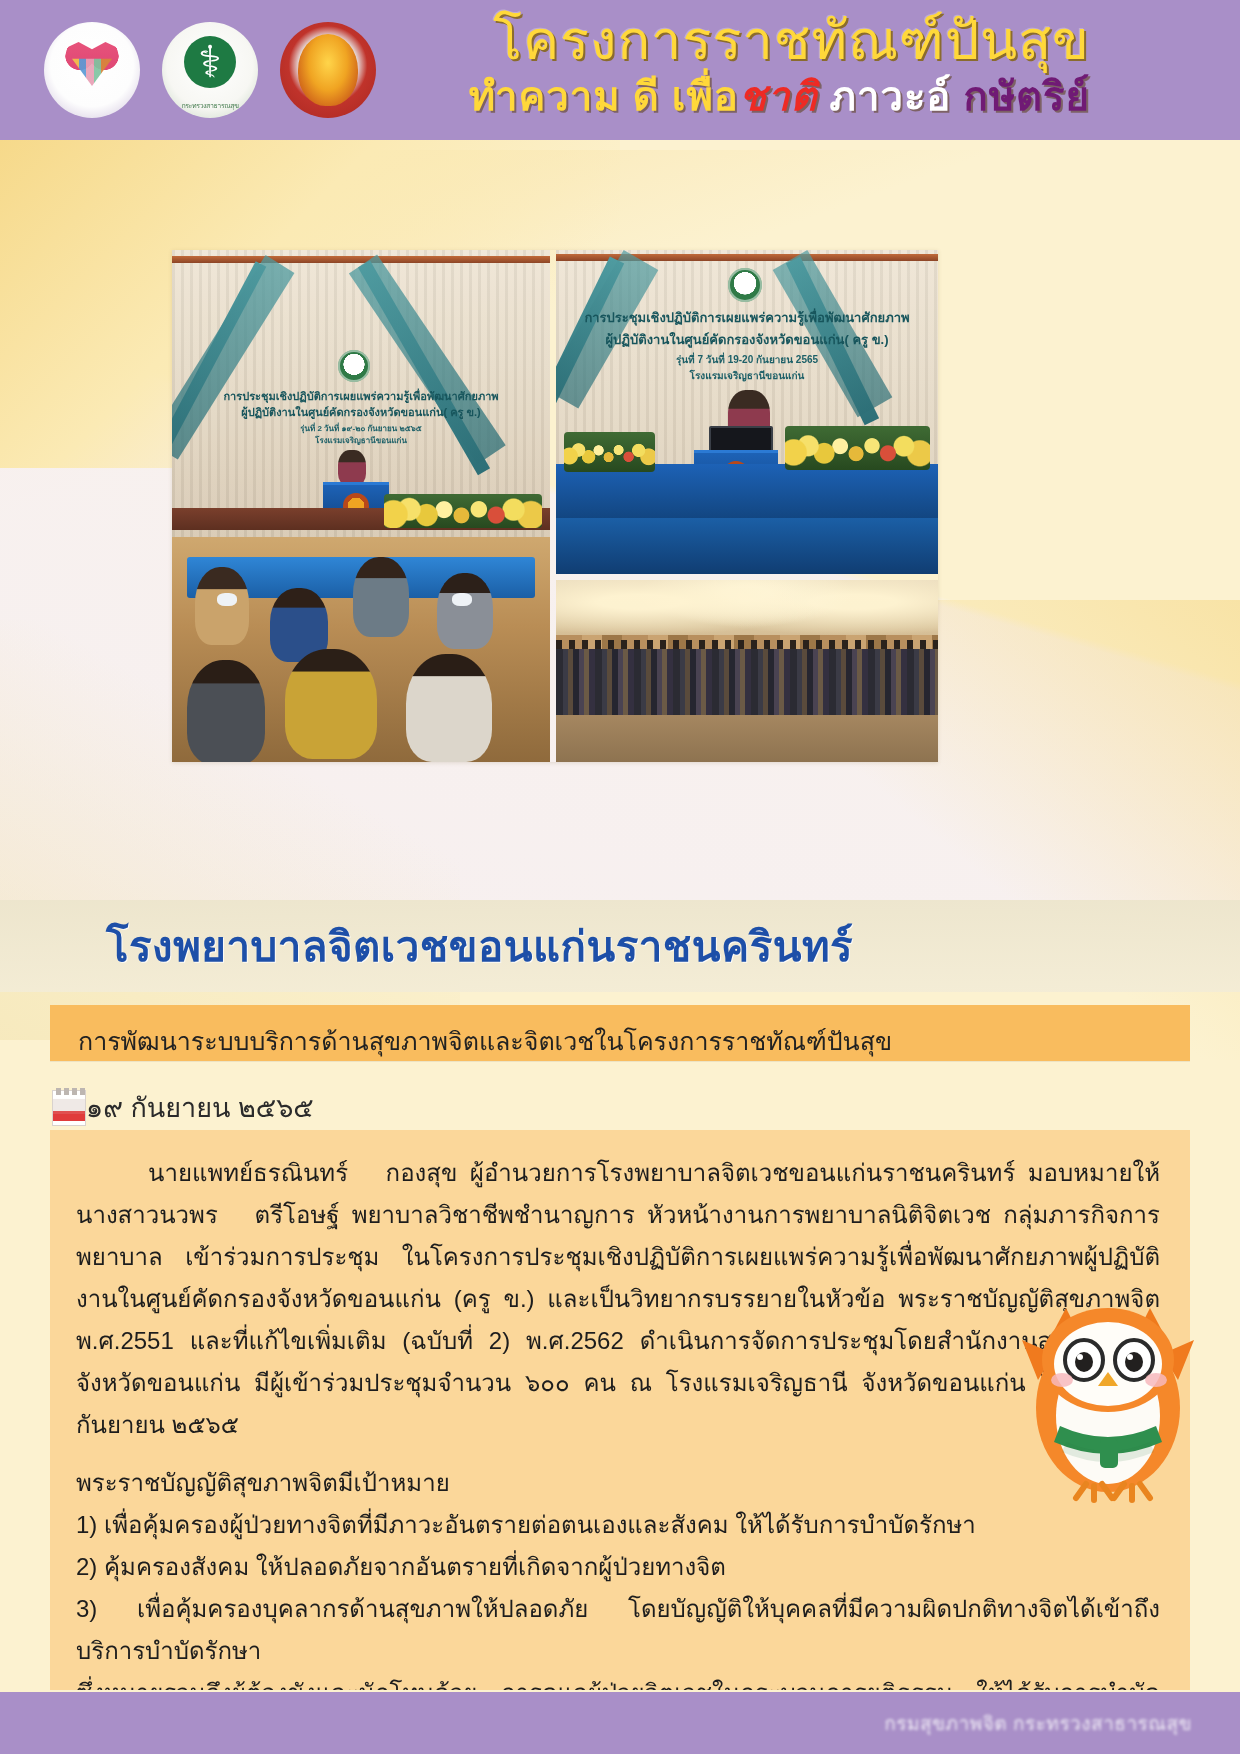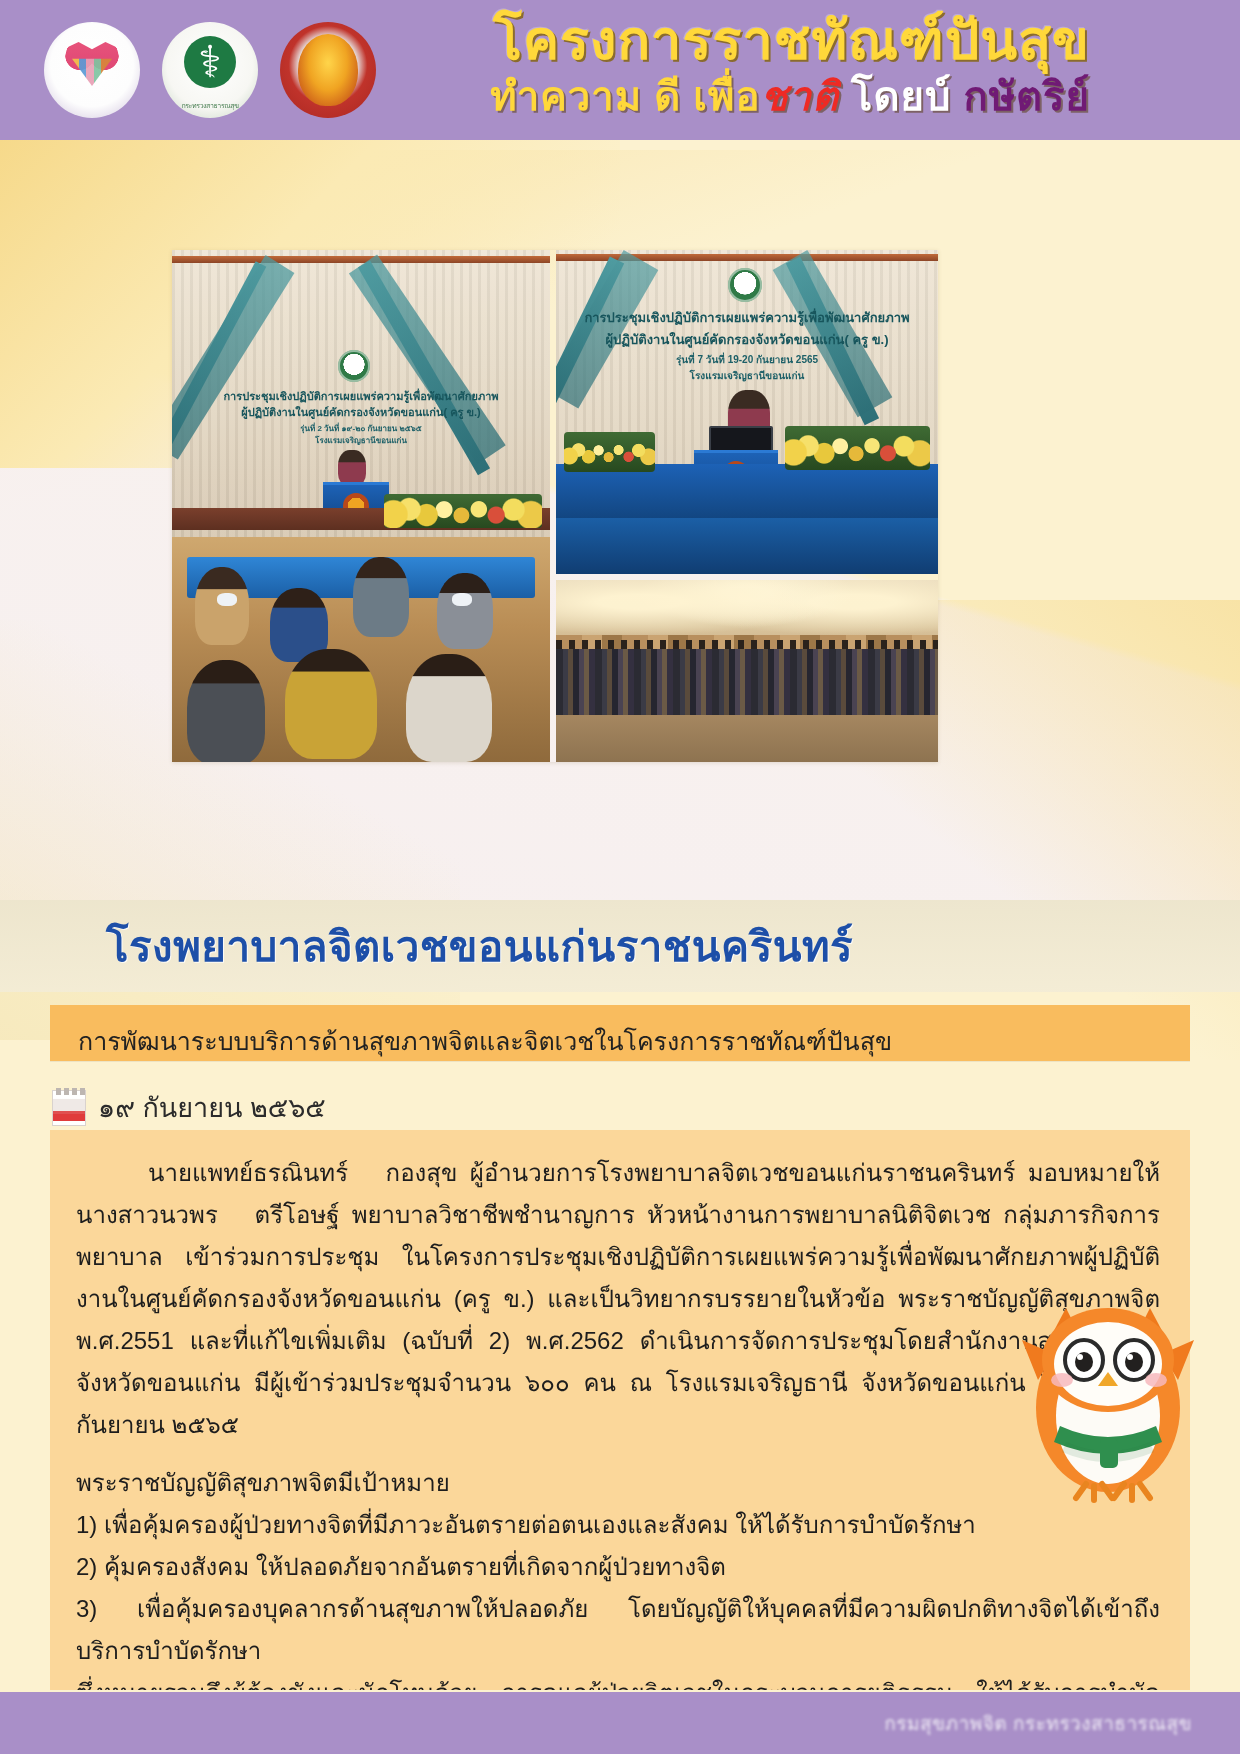--- a/index.html
+++ b/index.html
@@ -49,21 +49,21 @@
   .logo-2::after{ content:"⚕"; position:absolute; left:0; right:0; top:14px; text-align:center;
     color:#fff; font-size:44px; line-height:52px; }
   .logo-3 { background:radial-gradient(circle at 50% 45%, #f2f0ef 0%, #e8e4e2 40%, #c0332b 55%, #a82620 100%); }
   .logo-3::before{ content:""; position:absolute; left:18px; top:12px; width:60px; height:72px;
     border-radius:50% 50% 46% 46%; background:radial-gradient(ellipse at 50% 40%, #ffd54a 0%, #f0a422 45%, #d2691a 75%, #b8481a 100%); }
   .logo-cap { position:absolute; left:0; right:0; bottom:8px; text-align:center;
     font-size:7px; color:#2c6b38; letter-spacing:-.4px; line-height:1.15; opacity:.85; }
 
   .header-title { position:absolute; left:430px; top:12px; width:660px; text-align:right; }
   .ht-line1 {
-    font-size:54px; font-weight:bold; color:#ffd83a; line-height:1.05;
+    font-size:54px; font-weight:normal; color:#ffd83a; line-height:1.05;
     text-shadow:2px 2px 0 #8a6b2e, -1px -1px 0 rgba(255,255,255,.25);
     letter-spacing:1px; white-space:nowrap;
   }
   .ht-line2 { font-size:40px; font-weight:bold; line-height:1.15; white-space:nowrap;
     text-shadow:2px 2px 0 rgba(90,60,20,.55); letter-spacing:1px; margin-top:4px; }
   .ht-a { color:#ffd83a; }
   .ht-b { color:#ee2a24;font-style:italic; }
   .ht-c { color:#ffffff; }
   .ht-d { color:#1f4fbf; }
 
@@ -152,21 +152,21 @@
     position:absolute; left:50px; top:1005px; width:1140px; height:56px;
     background:#f9bc5e; z-index:6; display:flex; align-items:flex-end;
     box-shadow:0 1px 0 rgba(0,0,0,.06);
   }
   .subtitle-bar .sub-text {
     margin-left:28px; font-size:25px; color:#222; white-space:nowrap;
   }
 
   
   .date-row { position:absolute; left:52px; top:1086px; z-index:6;
-              display:flex; align-items:center; gap:12px; }
+              display:flex; align-items:center; }
   .cal-icon { width:34px; height:36px; position:relative;
     background:linear-gradient(180deg,#ffffff 0 22%, #efe9e6 23% 58%, #e05050 59% 78%, #ffffff 79% 100%);
     border:1px solid #d9d2cd; }
   .cal-icon::before{ content:""; position:absolute; left:3px; top:-3px; width:5px; height:7px;
     background:#bdb6b1; box-shadow:8px 0 0 #bdb6b1, 16px 0 0 #bdb6b1, 24px 0 0 #bdb6b1; }
   .cal-icon::after{ content:""; position:absolute; left:0; right:0; bottom:4px; height:7px; background:#e03b3b; }
   .date-text { font-size:27px; color:#2b2b2b; }
 
   
   .content-panel {
@@ -206,21 +206,21 @@
   <div class="logos">
     <div class="logo logo-1"></div>
     <div class="logo logo-2">
       <div class="logo-cap">กระทรวงสาธารณสุข</div>
     </div>
     <div class="logo logo-3"></div>
   </div>
   <div class="header-title">
     <div class="ht-line1">โครงการราชทัณฑ์ปันสุข</div>
     <div class="ht-line2">
-      <span class="ht-a" style="color: rgb(255, 216, 58);">ทำความ ดี เพื่อ</span><span class="ht-b" style="color: rgb(238, 42, 36);">ชาติ</span><span class="ht-c" style="color: rgb(255, 255, 255);"> โดยบ์ </span><span class="ht-d" style="color: #701a75;">กษัตริย์</span>
+      <span class="ht-a" style="color: rgb(255, 216, 58);">ทำความ ดี เพื่อ</span><span class="ht-b" style="color: rgb(238, 42, 36);">ชาติ</span><span class="ht-c" style="color: rgb(255, 255, 255);"> ภาวะอ์ </span><span class="ht-d" style="color: #701a75;">กษัตริย์</span>
     </div>
   </div>
 </div>
 
 <div class="collage">
 
   <div class="ph big-left">
     <div class="stage-bg" style="height:56%"></div>
     <div class="rail" style="top:6px"></div>
     <div class="drape" style="left:22%;top:14px;width:12px;height:230px;transform:rotate(28deg);transform-origin:top;"></div>

